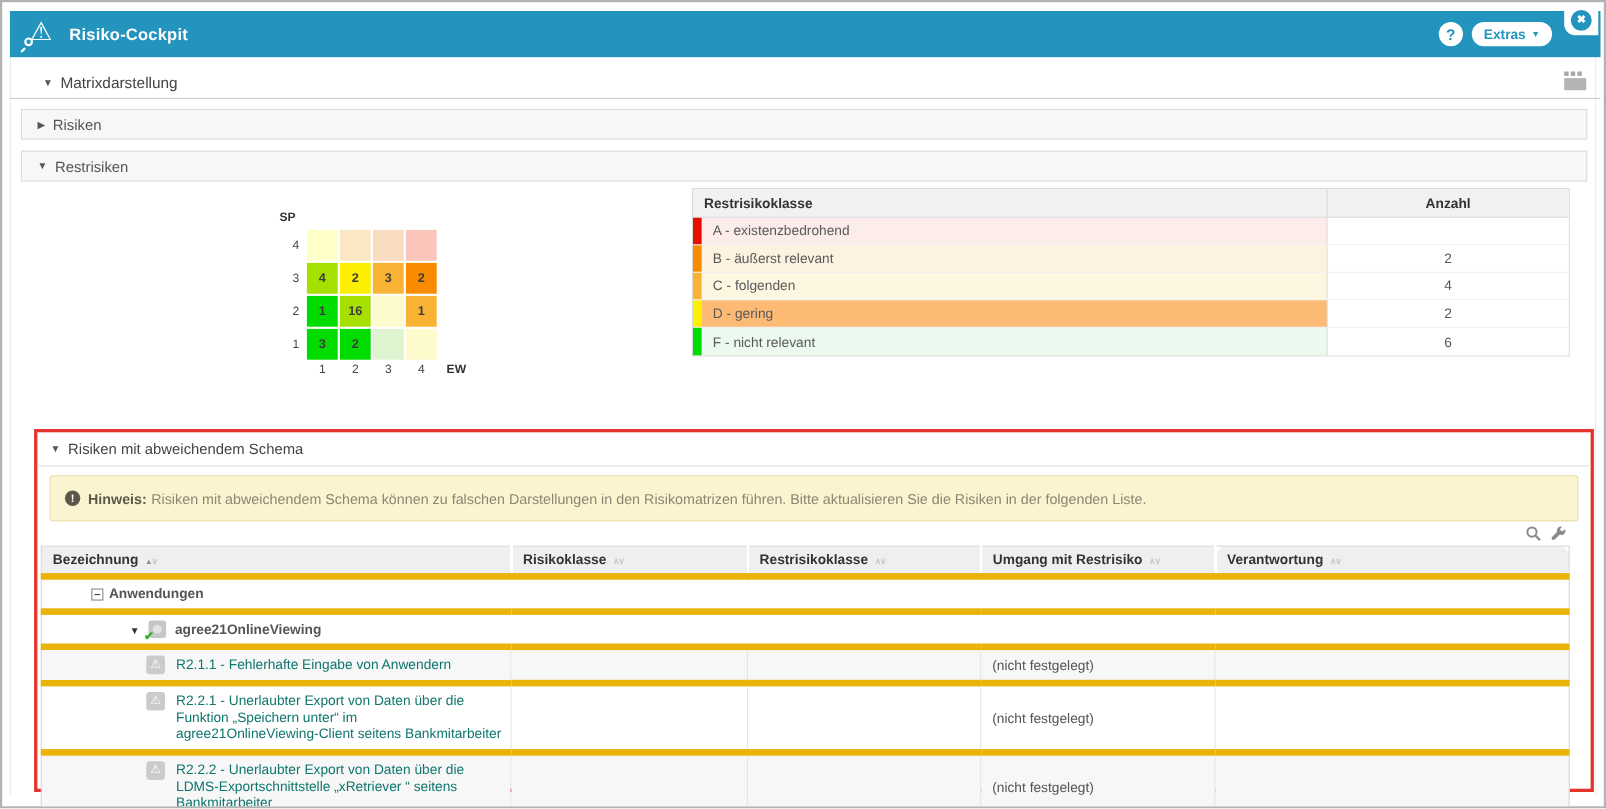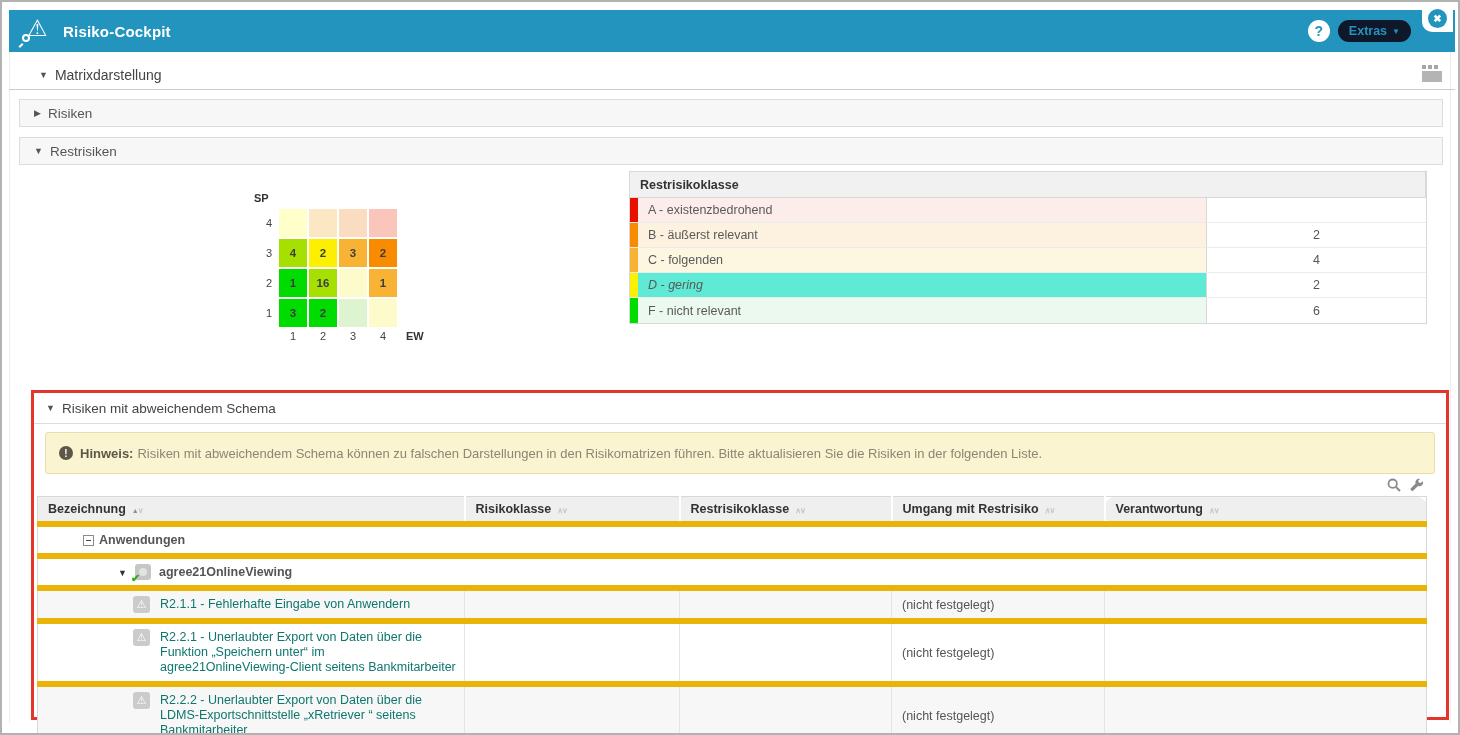--- a/index.html
+++ b/index.html
@@ -10,21 +10,21 @@
 
   
   .titlebar { position:absolute; left:7px; top:8px; width:1446px; height:42px; background:var(--accent,#2394bd); display:flex; align-items:center; padding:0 14px; }
   .app-icon { position:relative; width:30px; height:26px; margin-right:10px; }
   .app-icon .tri { position:absolute; left:4px; top:-3px; color:#fff; font-size:23px; line-height:26px; }
   .app-icon .lens { position:absolute; left:-1px; bottom:2px; width:8px; height:8px; border:2px solid #fff; border-radius:50%; background:transparent; }
   .app-icon .lens:after { content:""; position:absolute; left:-4px; top:7px; width:2px; height:5px; background:#fff; transform:rotate(45deg); }
   .tb-title { color:#fff; font-size:15px; font-weight:bold; letter-spacing:.2px; }
   .tb-right { margin-left:auto; display:flex; align-items:center; gap:8px; padding-right:30px; }
   .help-btn { width:22px; height:22px; border-radius:50%; background:#fff; color:var(--accent,#2394bd); font-weight:bold; font-size:14px; display:flex; align-items:center; justify-content:center; cursor:pointer; }
-  .extras-btn { height:22px; border-radius:11px; background:#0f172a; color:var(--accent,#2394bd); font-weight:bold; font-size:12.5px; display:flex; align-items:center; gap:5px; padding:0 11px; cursor:pointer; }
+  .extras-btn { height:22px; border-radius:11px; background:#ffffff; color:var(--accent,#2394bd); font-weight:bold; font-size:12.5px; display:flex; align-items:center; gap:5px; padding:0 11px; cursor:pointer; }
   .extras-btn .caret { font-size:8px; }
   .close-tab { position:absolute; top:2px; right:5px; width:31px; height:28px; background:#fff; border-bottom-left-radius:10px; display:flex; align-items:center; justify-content:center; z-index:5; }
   .close-circle { width:19px; height:19px; border-radius:50%; background:var(--accent,#2394bd); color:#fff; font-size:10px; font-weight:bold; display:flex; align-items:center; justify-content:center; cursor:pointer; }
 
   
   .sec-header { position:absolute; left:7px; top:58px; width:1446px; height:30px; border-bottom:1px solid #ccc; display:flex; align-items:center; padding-left:30px; font-size:14px; color:#444; cursor:pointer; }
   .tri-down { font-size:9px; color:#555; margin-right:7px; }
   .tri-right { font-size:9px; color:#555; margin-right:7px; }
   .grid-icon { position:absolute; right:13px; top:5px; width:20px; height:18px; cursor:pointer; }
   .grid-icon .dots { display:flex; gap:2px; margin-bottom:2px; }
@@ -169,40 +169,41 @@
         <span class="m-clabel">2</span>
         <span class="m-clabel">3</span>
         <span class="m-clabel">4</span>
         <span class="m-axis-x">EW</span>
       </div>
   </div>
 
   <div class="res-table">
     <div class="res-head">
       <div class="h1">Restrisikoklasse</div>
+      <div class="h2">Anzahl</div>
     </div>
     <div id="res-body">
         <div class="res-row">
           <span class="res-strip" style="background: rgb(230, 15, 0);"></span>
           <span class="res-label" style="background: rgb(252, 237, 235);">A - existenzbedrohend</span>
           <span class="res-count"></span>
         </div>
         <div class="res-row">
           <span class="res-strip" style="background: rgb(249, 139, 0);"></span>
           <span class="res-label" style="background: rgb(252, 242, 223);">B - äußerst relevant</span>
           <span class="res-count">2</span>
         </div>
         <div class="res-row">
           <span class="res-strip" style="background: rgb(248, 179, 52);"></span>
           <span class="res-label" style="background: rgb(253, 246, 225);">C - folgenden</span>
           <span class="res-count">4</span>
         </div>
         <div class="res-row">
           <span class="res-strip" style="background: rgb(252, 240, 0);"></span>
-          <span class="res-label" style="background: #5eead4; font-style: italic;">D - gering</span>
+          <span class="res-label" style="background: #fdba74;">D - gering</span>
           <span class="res-count">2</span>
         </div>
         <div class="res-row">
           <span class="res-strip" style="background: rgb(0, 220, 0);"></span>
           <span class="res-label" style="background: rgb(236, 249, 238);">F - nicht relevant</span>
           <span class="res-count">6</span>
         </div>
       </div>
   </div>
 

